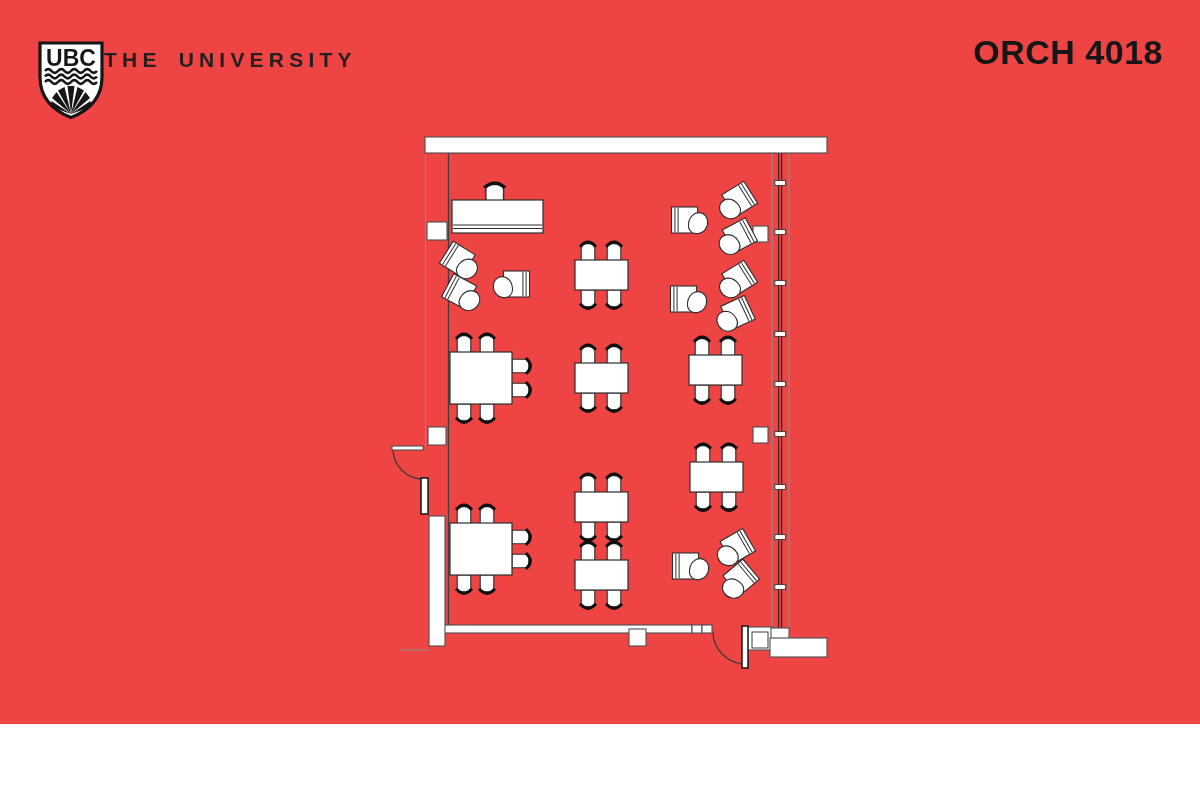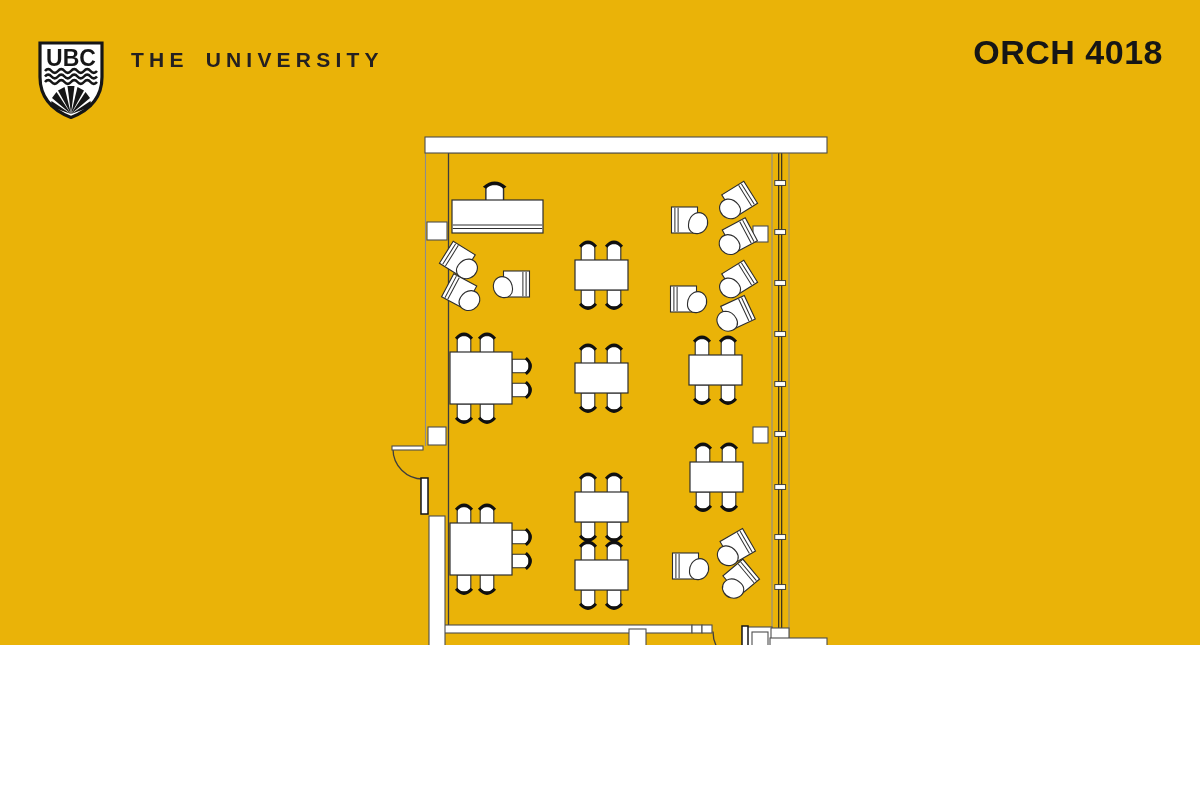--- a/index.html
+++ b/index.html
@@ -1,21 +1,21 @@
 <!DOCTYPE html>
 <html><head>
 <meta charset="utf-8">
 <style>
   html,body{margin:0;padding:0;background:#ffffff;}
   body{width:1200px;height:800px;font-family:"Liberation Sans",sans-serif;}
-  #stage{position:relative;width:1200px;height:645px;overflow:hidden;background:#eab308;}
+  #stage{position:relative;width:1200px;height:724px;overflow:hidden;background:#ef4444;}
   #plan-svg{position:absolute;left:0;top:0;width:1200px;height:800px;}
   .brand{position:absolute;left:38px;top:41px;display:flex;align-items:flex-start;}
   .crest{width:66px;height:78px;flex:0 0 auto;}
-  .uni{margin-left:27px;padding-top:3px;font-weight:bold;font-size:21px;line-height:31px;
+  .uni{padding-top:3px;font-weight:bold;font-size:21px;line-height:31px;
        letter-spacing:5.2px;word-spacing:6px;color:#242021;white-space:nowrap;}
   .room{position:absolute;top:33px;right:37px;font-weight:bold;font-size:34px;
         letter-spacing:.5px;color:#161616;}
 </style>
 </head>
 <body>
 
 <div id="stage">
 
   <svg id="plan-svg" viewBox="0 0 1200 800">

